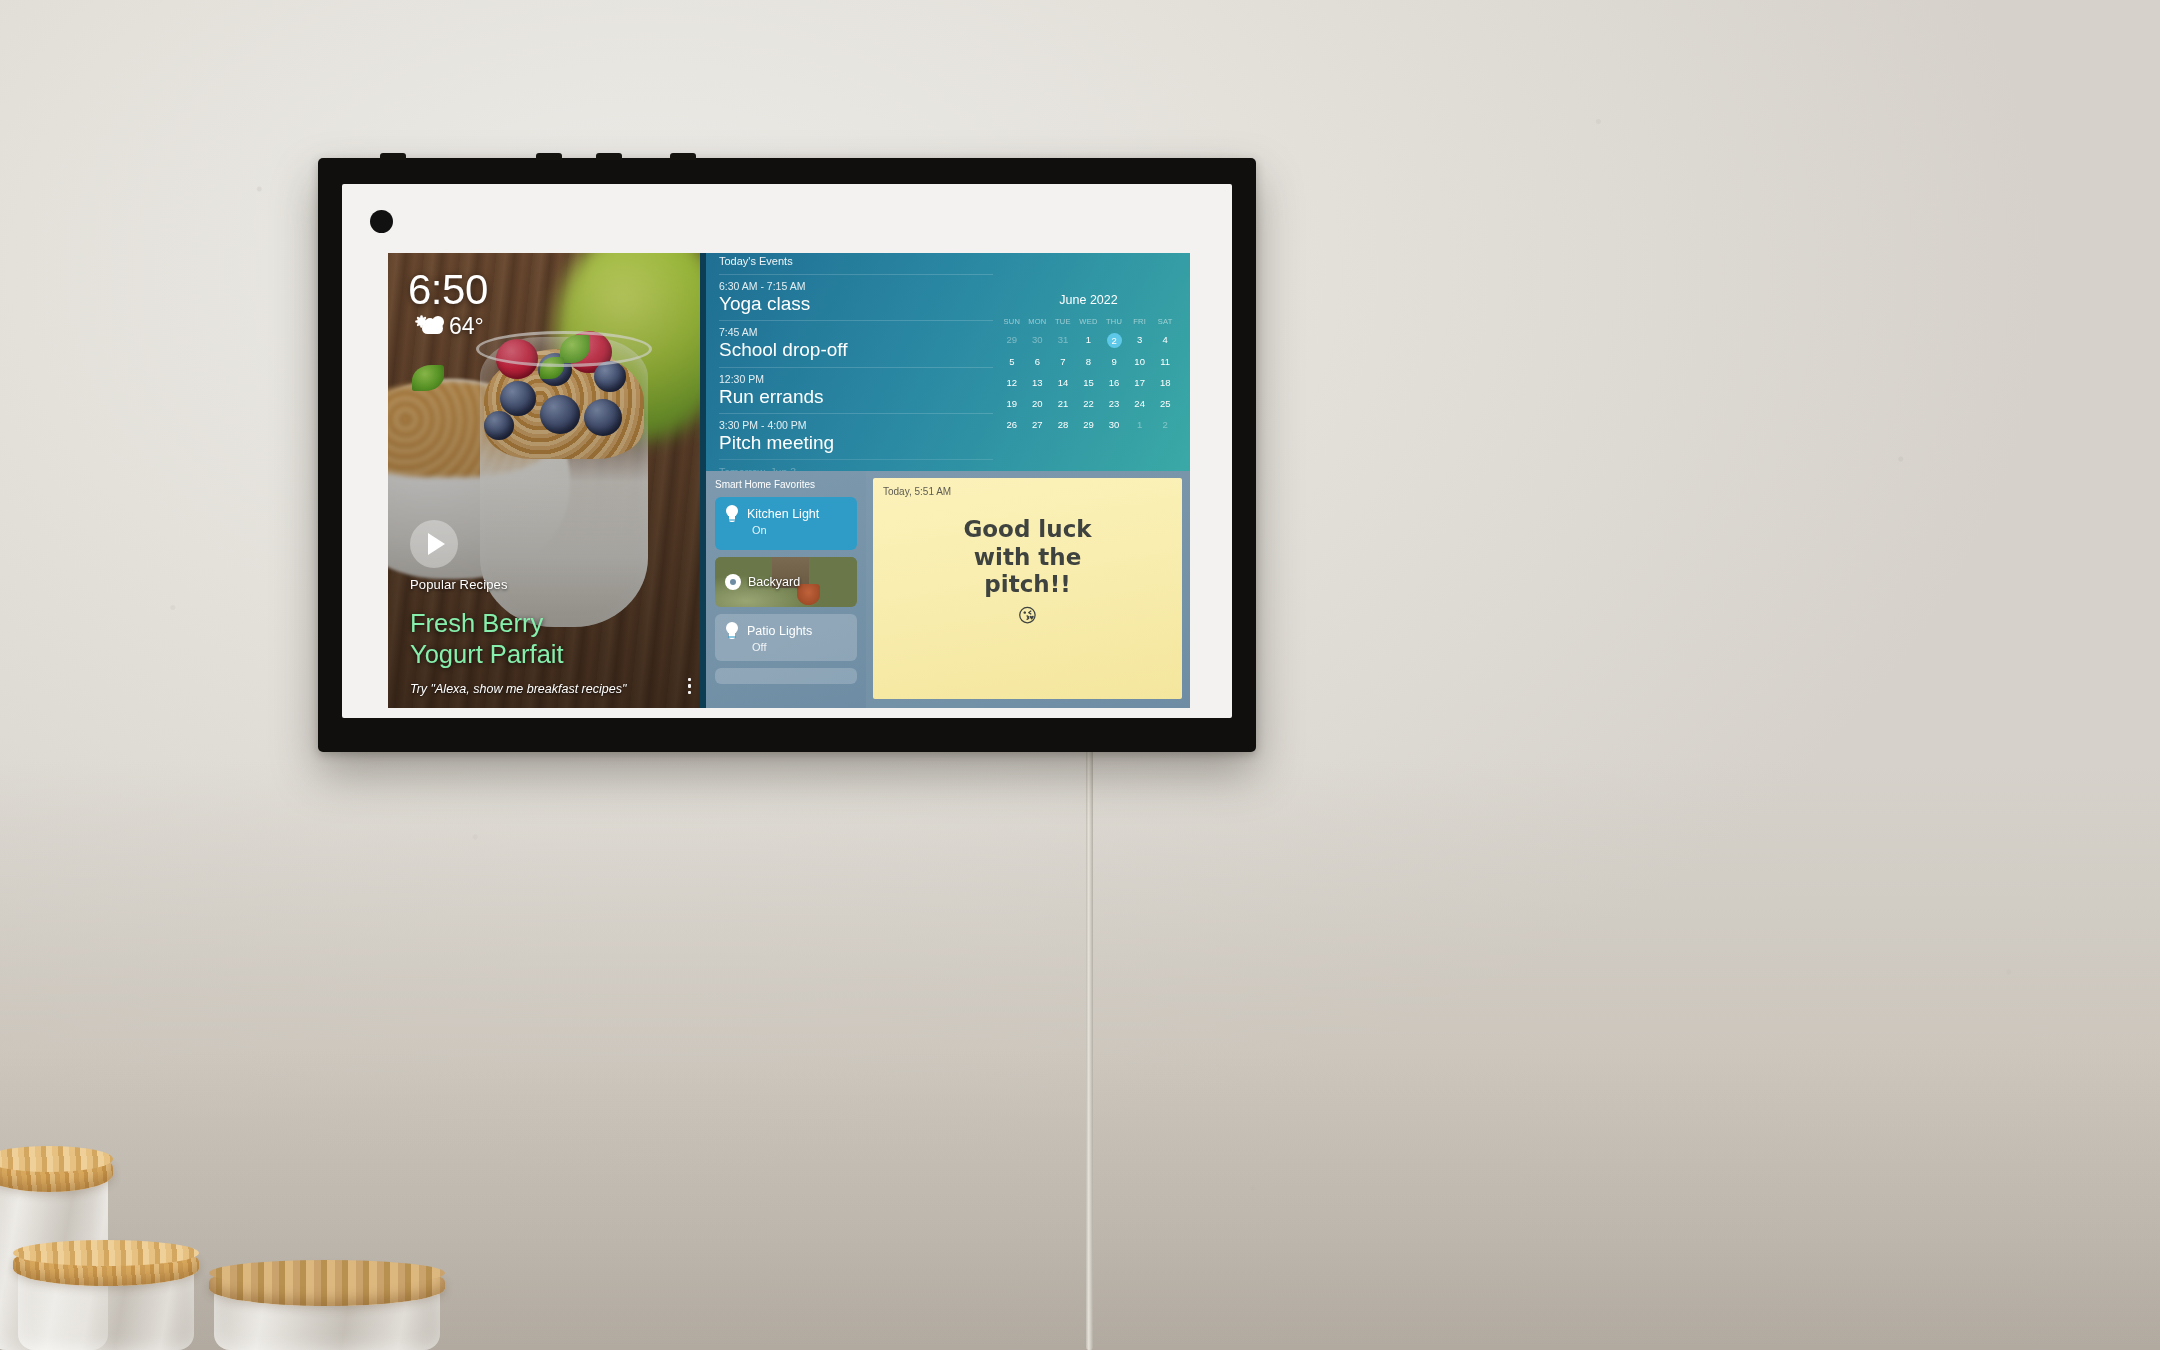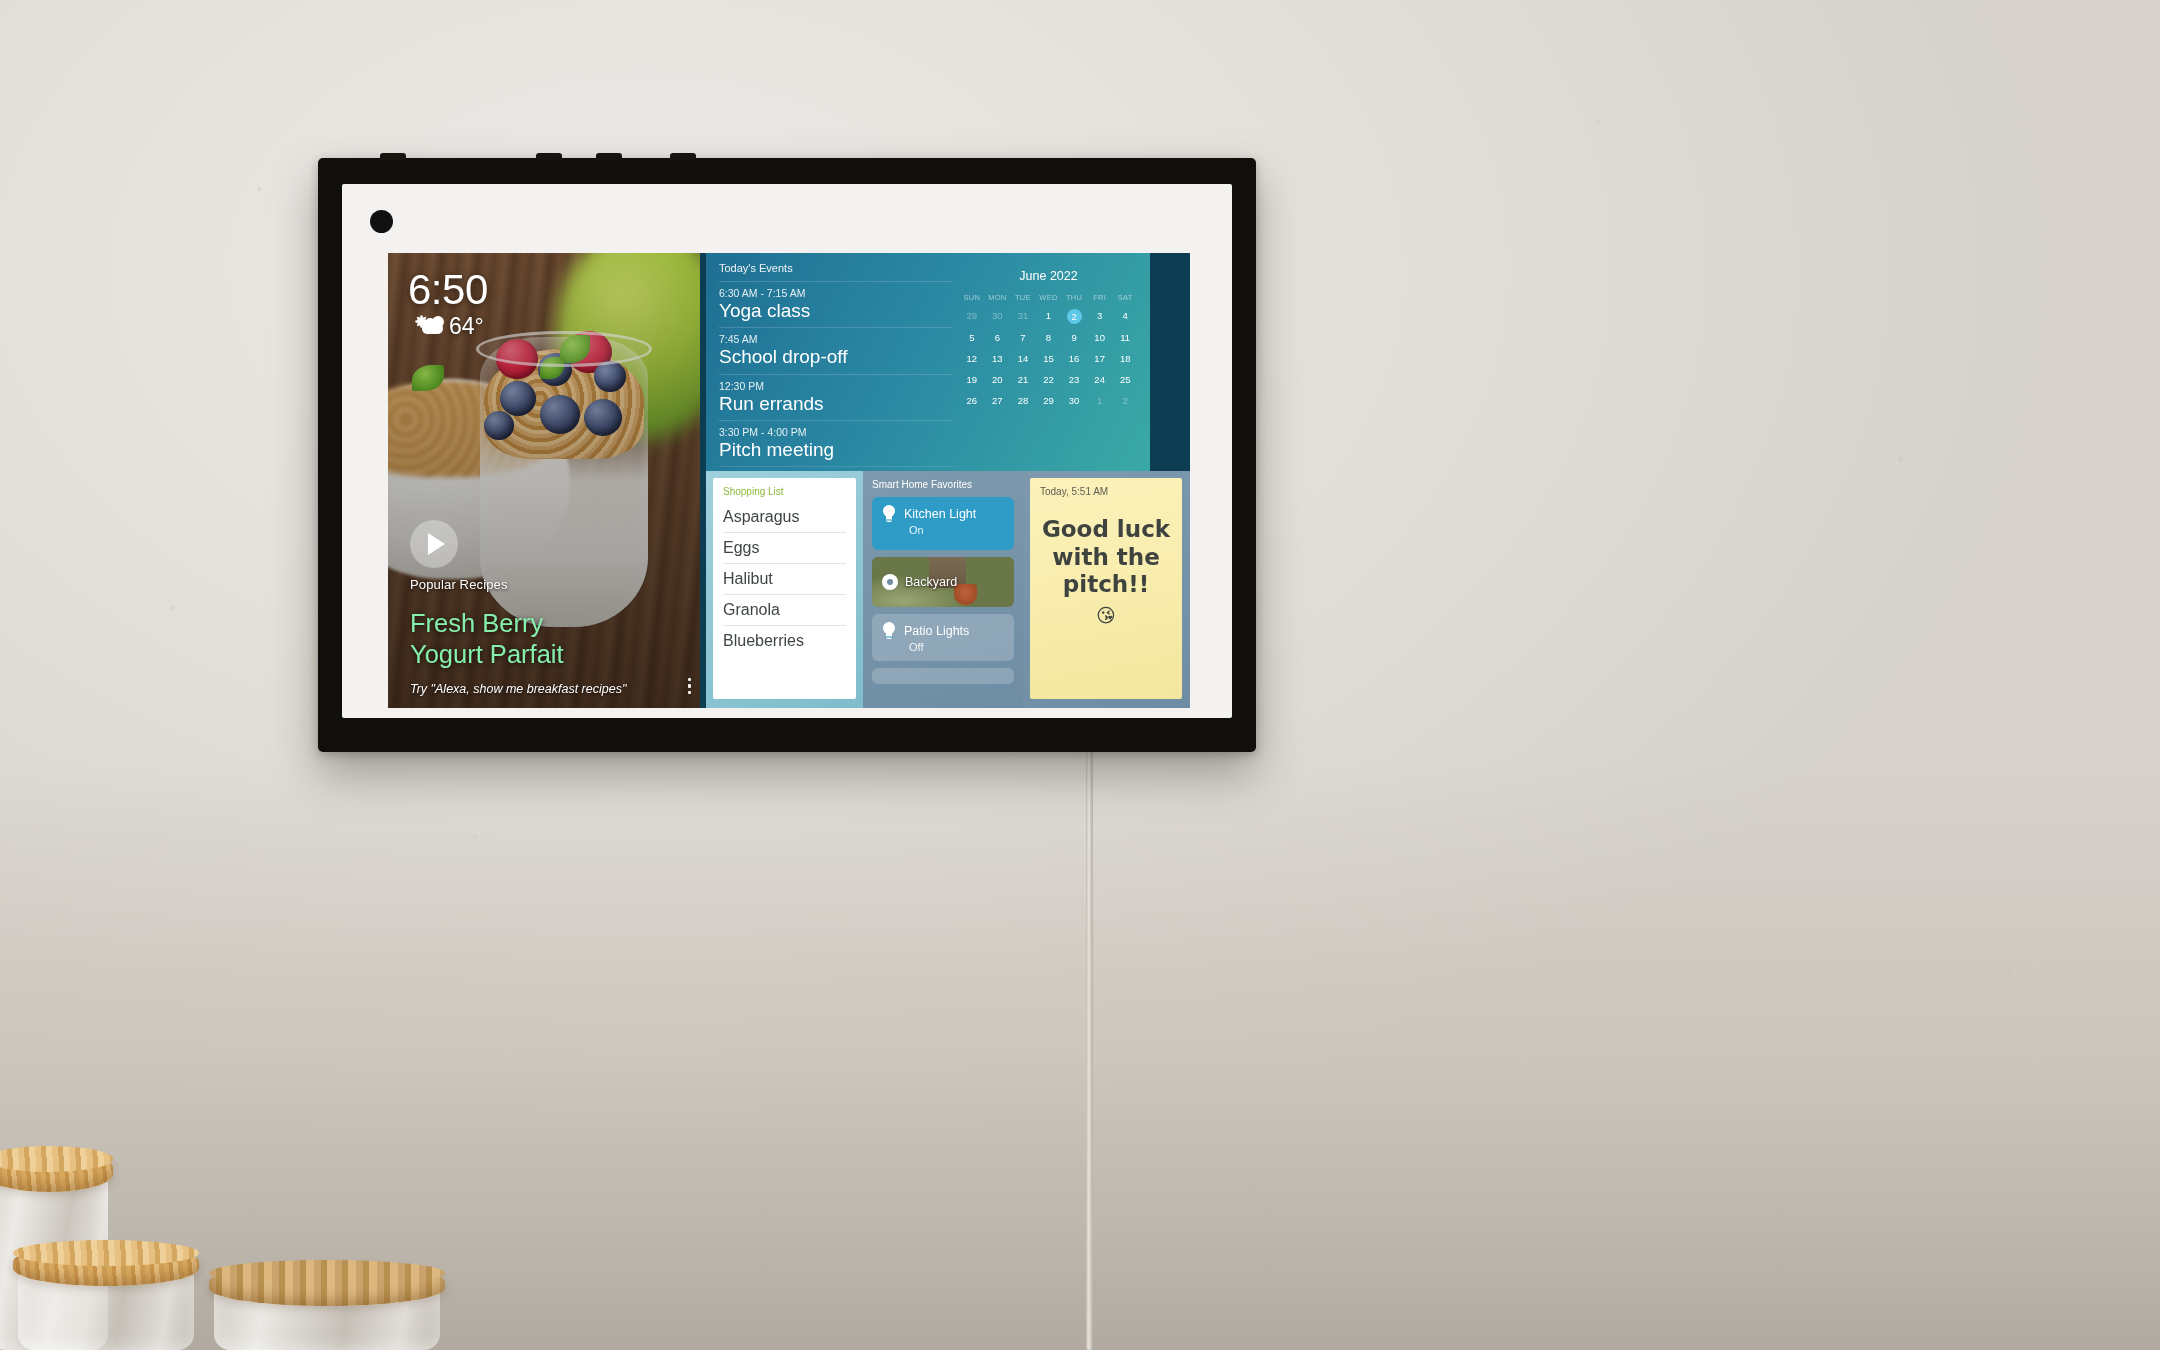--- a/index.html
+++ b/index.html
@@ -169,23 +169,24 @@
                 -3.6px 3.6px 0 -3.4px #fff;
   }
   .wicon .cloud {
     position:absolute; left:6px; top:6px; width:21px; height:11px; border-radius:6px; background:#fff;
   }
   .wicon .cloud:before { content:""; position:absolute; left:3px; top:-5px; width:10px; height:10px; border-radius:50%; background:#fff; }
   .wicon .cloud:after  { content:""; position:absolute; left:10px; top:-7px; width:12px; height:12px; border-radius:50%; background:#fff; }
 
   
   #events-panel {
-    position: absolute; left: 318px; top: 0; width: 444px; height: 218px;
+    position: absolute; left: 318px; top: 0; width: 484px; height: 218px;
     background: linear-gradient(118deg, #1f6f93 0%, #2a88a3 45%, #3aa9a6 100%);
     display: flex;
+    align-items: center;
   }
   #events-col { flex: 1 1 auto; padding: 9px 0 0 13px; position: relative; overflow: hidden; }
   #events-title { color: rgba(255,255,255,.92); font-size: 11px; margin-bottom: 7px; }
   .event-row { padding: 5px 0 6px 0; border-top: 1px solid rgba(255,255,255,.16); }
   .event-row:first-of-type { border-top: none; padding-top: 0; }
   .event-time { color: rgba(255,255,255,.88); font-size: 10.5px; margin-bottom: 1px; }
   .event-name { color: #fff; font-size: 19px; font-weight: 400; line-height: 1.12; }
   #events-next { color: rgba(255,255,255,.30); font-size: 10.5px; padding-top: 6px; border-top: 1px solid rgba(255,255,255,.12); }
 
   #cal-col { flex: 0 0 197px; padding: 16px 12px 16px 6px; }
@@ -406,30 +407,20 @@
             <div class="cal-dow">THU</div>
             <div class="cal-dow">FRI</div>
             <div class="cal-dow">SAT</div>
             <div id="cal-days" style="display:contents"><div class="cal-day muted">29</div><div class="cal-day muted">30</div><div class="cal-day muted">31</div><div class="cal-day">1</div><div class="cal-day"><span class="pill">2</span></div><div class="cal-day">3</div><div class="cal-day">4</div><div class="cal-day">5</div><div class="cal-day">6</div><div class="cal-day">7</div><div class="cal-day">8</div><div class="cal-day">9</div><div class="cal-day">10</div><div class="cal-day">11</div><div class="cal-day">12</div><div class="cal-day">13</div><div class="cal-day">14</div><div class="cal-day">15</div><div class="cal-day">16</div><div class="cal-day">17</div><div class="cal-day">18</div><div class="cal-day">19</div><div class="cal-day">20</div><div class="cal-day">21</div><div class="cal-day">22</div><div class="cal-day">23</div><div class="cal-day">24</div><div class="cal-day">25</div><div class="cal-day">26</div><div class="cal-day">27</div><div class="cal-day">28</div><div class="cal-day">29</div><div class="cal-day">30</div><div class="cal-day muted">1</div><div class="cal-day muted">2</div></div>
           </div>
         </div>
       </div>
 
       <div id="bottom-strip">
 
-        <div id="shopping-panel">
-          <div id="shopping-card">
-            <div id="shopping-title">Shopping List</div>
-            <div class="shop-item">Asparagus</div>
-            <div class="shop-item">Eggs</div>
-            <div class="shop-item">Halibut</div>
-            <div class="shop-item">Granola</div>
-            <div class="shop-item">Blueberries</div>
-          </div>
-        </div>
 
         <div id="smart-panel">
           <div id="smart-title">Smart Home Favorites</div>
 
           <div class="sh-tile on">
             <div class="sh-row">
               <div class="bulb">
                 <div class="glob"></div>
                 <div class="base"></div>
               </div>

